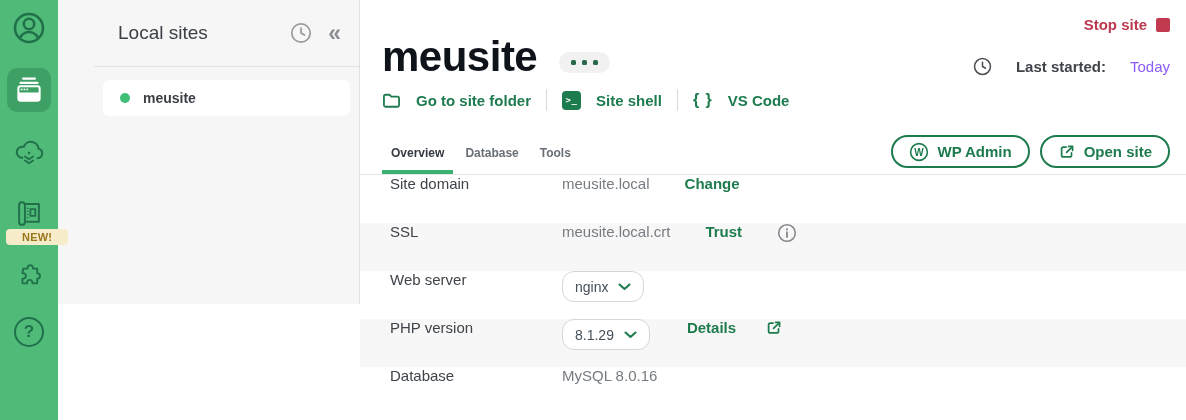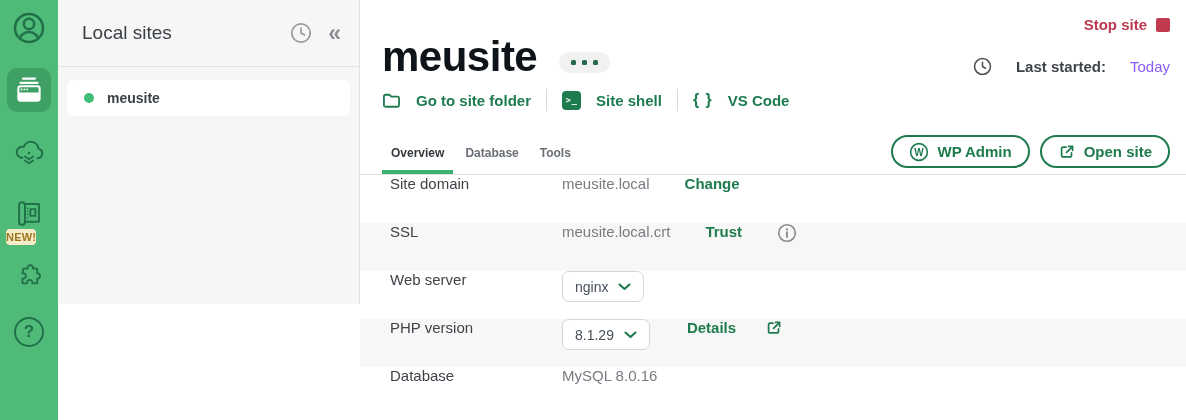--- a/index.html
+++ b/index.html
@@ -5,25 +5,25 @@
   * { margin:0; padding:0; box-sizing:border-box; }
   html,body { width:1186px; height:420px; overflow:hidden; }
   body { font-family:"Liberation Sans","DejaVu Sans",sans-serif; display:flex; background:#fff; }
 
   
   .sidebar { width:58px; height:420px; background:#50bb79; display:flex; flex-direction:column; align-items:center; flex-shrink:0; }
   .sb-item { width:44px; height:44px; display:flex; align-items:center; justify-content:center; border-radius:10px; margin-top:18px; position:relative; cursor:pointer; }
   .sb-item:first-child { margin-top:6px; }
   .sb-item.active { background:#3fa065; }
   .sb-item.help-item { margin-top:12px; }
-  .new-badge { position:absolute; left:-1px; bottom:-9px; background:#f7ecca; color:#9a761d; font-size:11px; font-weight:bold; padding:2px 0; border-radius:4px; letter-spacing:.2px; }
+  .new-badge { position:absolute; left:-1px; bottom:-9px; background:#f7ecca; color:#9a761d; font-size:11px; font-weight:bold; padding:2px 16px; border-radius:4px; letter-spacing:.2px; }
   .help-glyph { width:30px; height:30px; border:2.4px solid #20714a; border-radius:50%; color:#20714a; font-size:17px; font-weight:bold; display:flex; align-items:center; justify-content:center; }
 
   
-  .panel { width:302px; height:304px; background:#f6f6f6; border-right:1px solid #e0e0e0; flex-shrink:0; }
+  .panel { width:302px; height:304px; background:#f6f6f6; border-right:1px solid #e0e0e0; flex-shrink:0;padding-left:36px; }
   .panel-header { height:67px; display:flex; align-items:center; padding:0 18px 0 24px; border-bottom:1px solid #e2e2e2; }
   .panel-title { flex:1; font-size:19px; font-weight:500; color:#3b4046; }
   .panel-icon { cursor:pointer; display:flex; align-items:center; }
   .collapse-glyph { font-size:23px; color:#8b8f94; margin-left:16px; line-height:1; font-weight:bold; }
   .site-list { padding:13px 9px; }
   .site-card { background:#fff; border-radius:6px; height:36px; display:flex; align-items:center; padding:0 17px; cursor:pointer; }
   .status-dot { width:10px; height:10px; border-radius:50%; background:#3fbe78; margin-right:13px; }
   .site-card-name { font-size:14px; font-weight:bold; color:#3a4046; }
 
   
@@ -52,21 +52,21 @@
   .tab.active { color:#33393f; font-weight:bold; border-bottom:4px solid #3bb273; padding-bottom:10px; }
   .tab-buttons { margin-left:auto; display:flex; gap:10px; align-self:center; margin-bottom:2px; }
   .pill-btn { border:2px solid #1d7b4e; background:#fff; color:#1d7b4e; border-radius:999px; height:33px; padding:0 16px; display:flex; align-items:center; gap:8px; font-size:15px; font-weight:bold; cursor:pointer; font-family:inherit; }
 
   .rows { width:100%; }
   .row { height:48px; display:flex; align-items:flex-start; padding-left:30px; font-size:15px;gap:20px; }
   .row:nth-child(even) { background:#f7f7f7; }
   .row-label { width:152px; flex-shrink:0; color:#3f444a; }
   .row-value { color:#767c82; margin-right:15px; }
   .row-link { color:#1d7b4e; font-weight:bold; margin-right:15px; cursor:pointer; text-decoration:none; }
-  .dropdown { background:#fff; border:1px solid #d6d6d6; border-radius:7px; height:31px; display:inline-flex; align-items:center; gap:10px; padding:0 12px; margin-right:17px; font-size:14px; color:#46505a; cursor:pointer; }
+  .dropdown { background:#fff; border:1px solid #d6d6d6; border-radius:12px; height:31px; display:inline-flex; align-items:center; gap:10px; padding:0 12px; margin-right:17px; font-size:14px; color:#46505a; cursor:pointer; }
   .icon-btn { cursor:pointer; display:flex; align-items:center; }
   svg { display:block; }
 </style>
 </head>
 <body>
 
 <nav class="sidebar">
   <div class="sb-item">
     <span>
       <svg width="38" height="38" viewBox="0 0 38 38">

